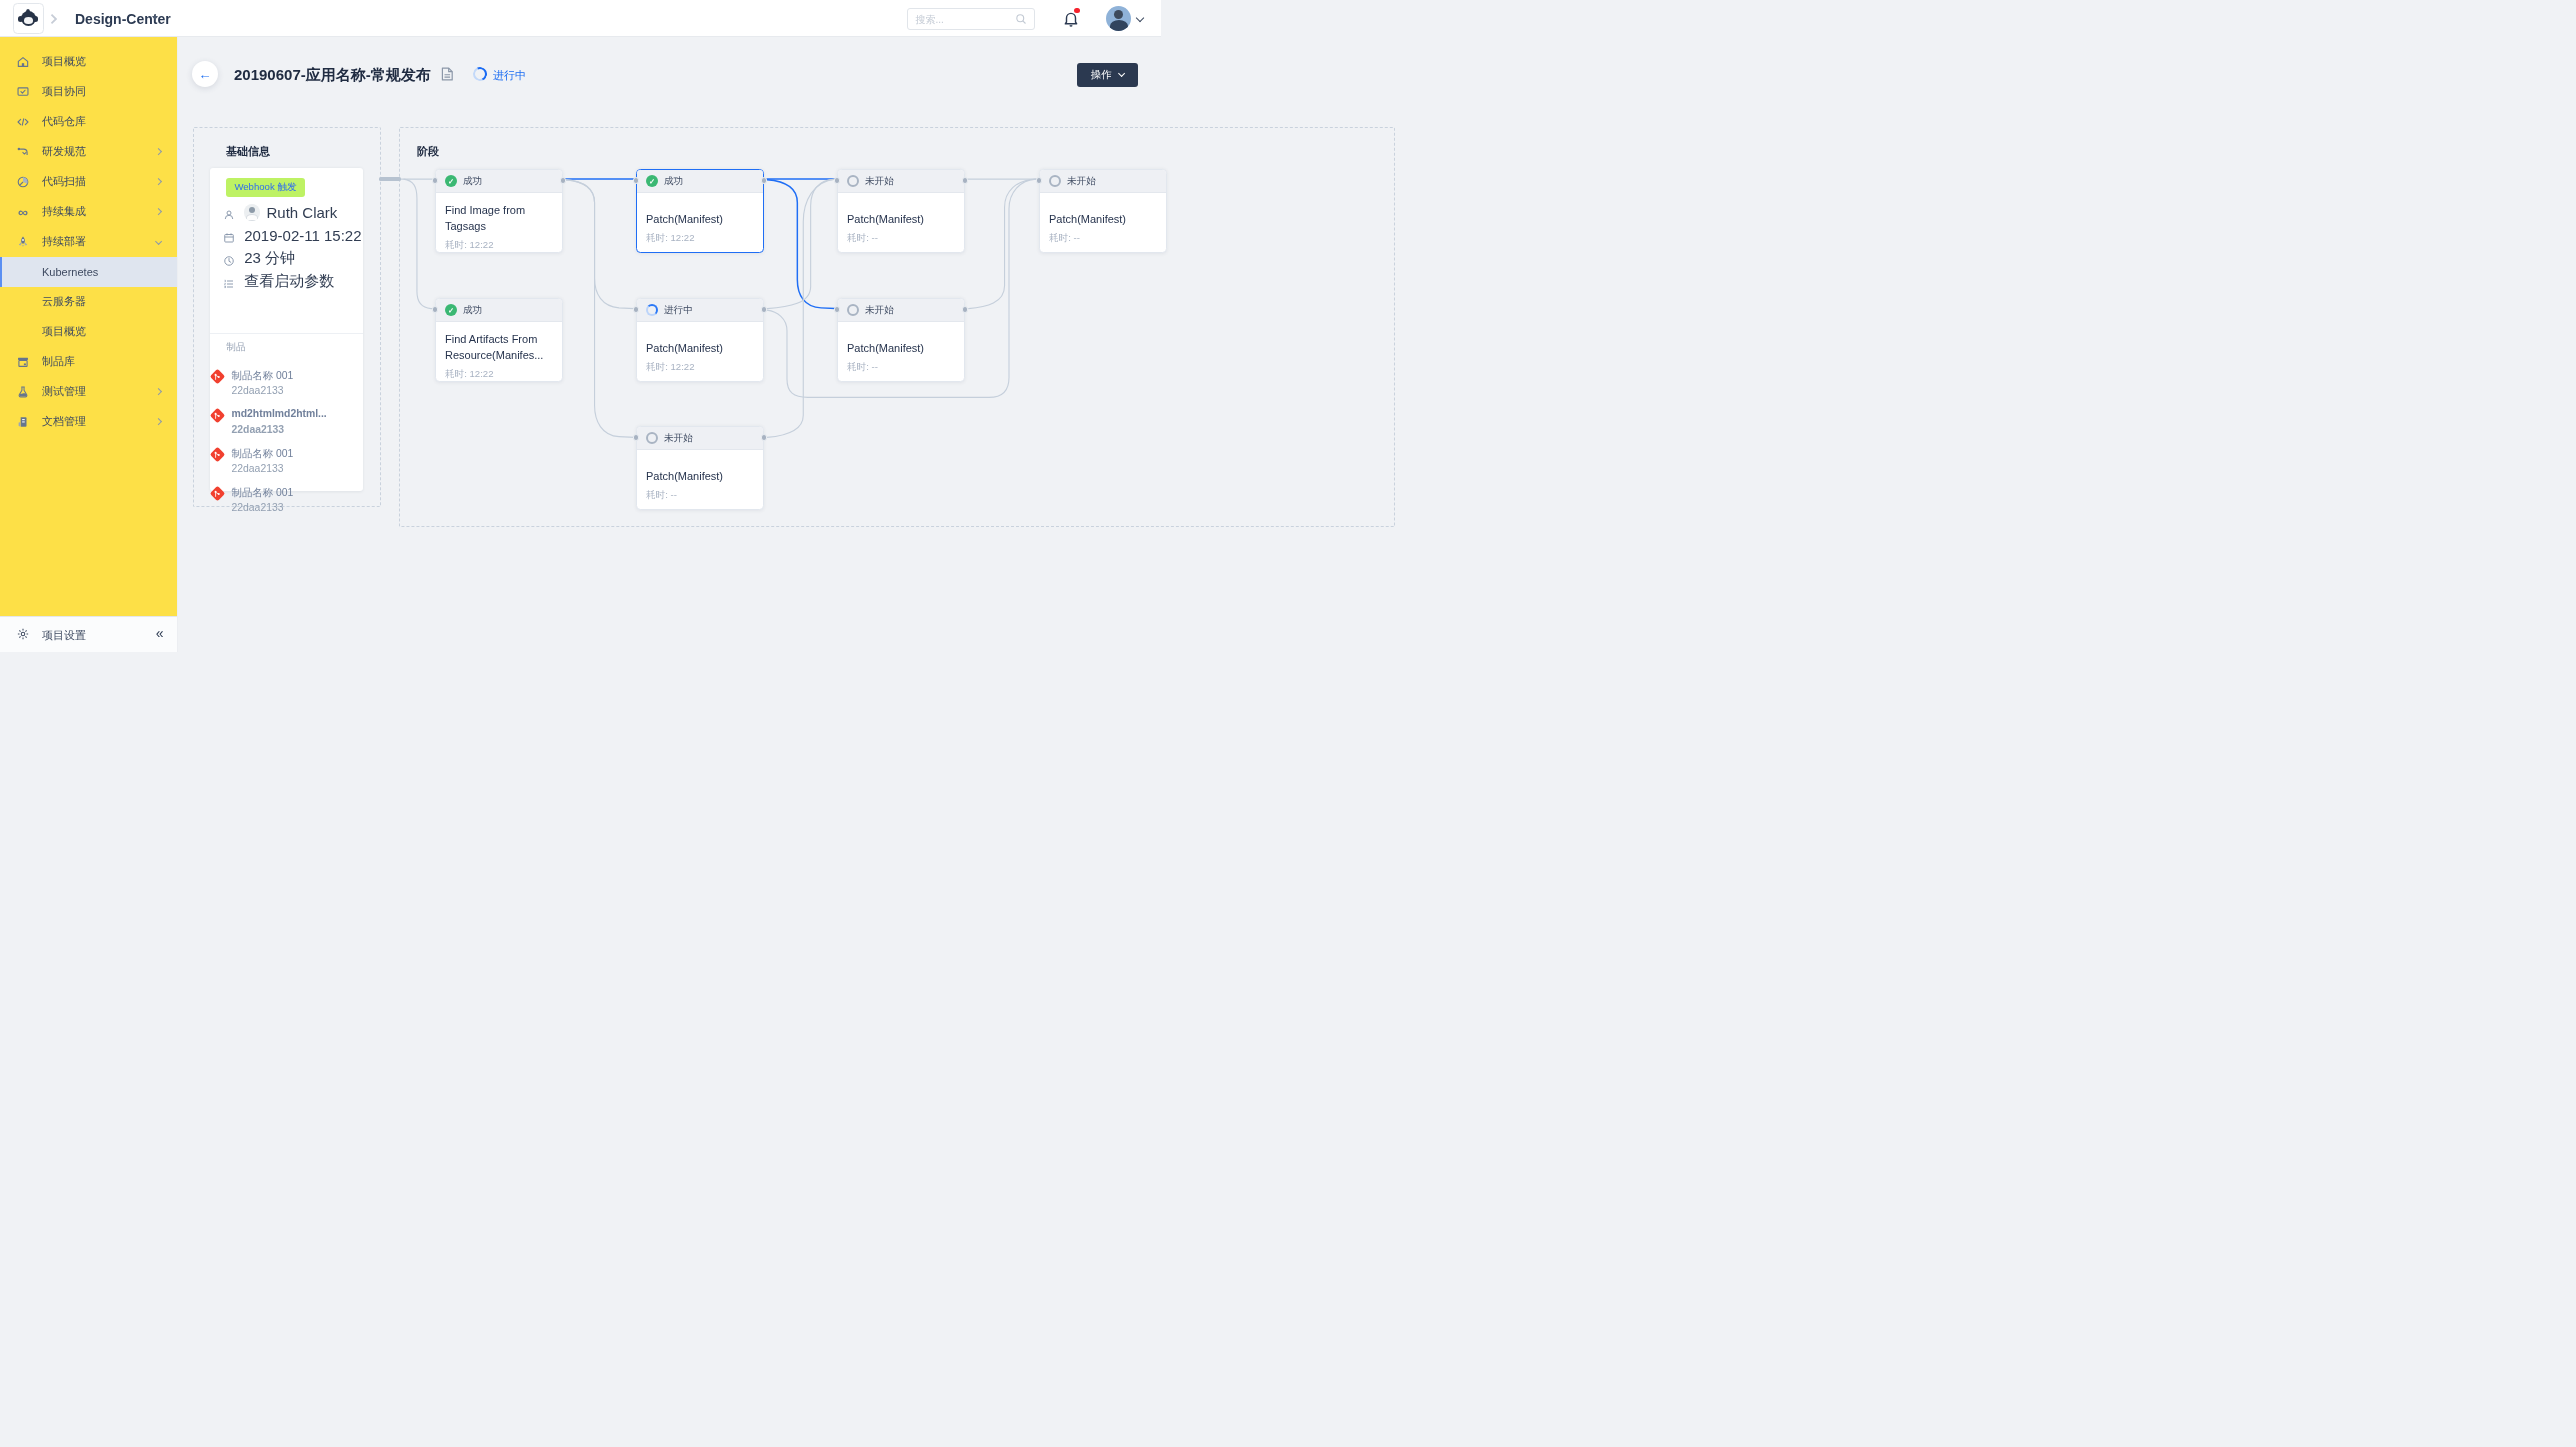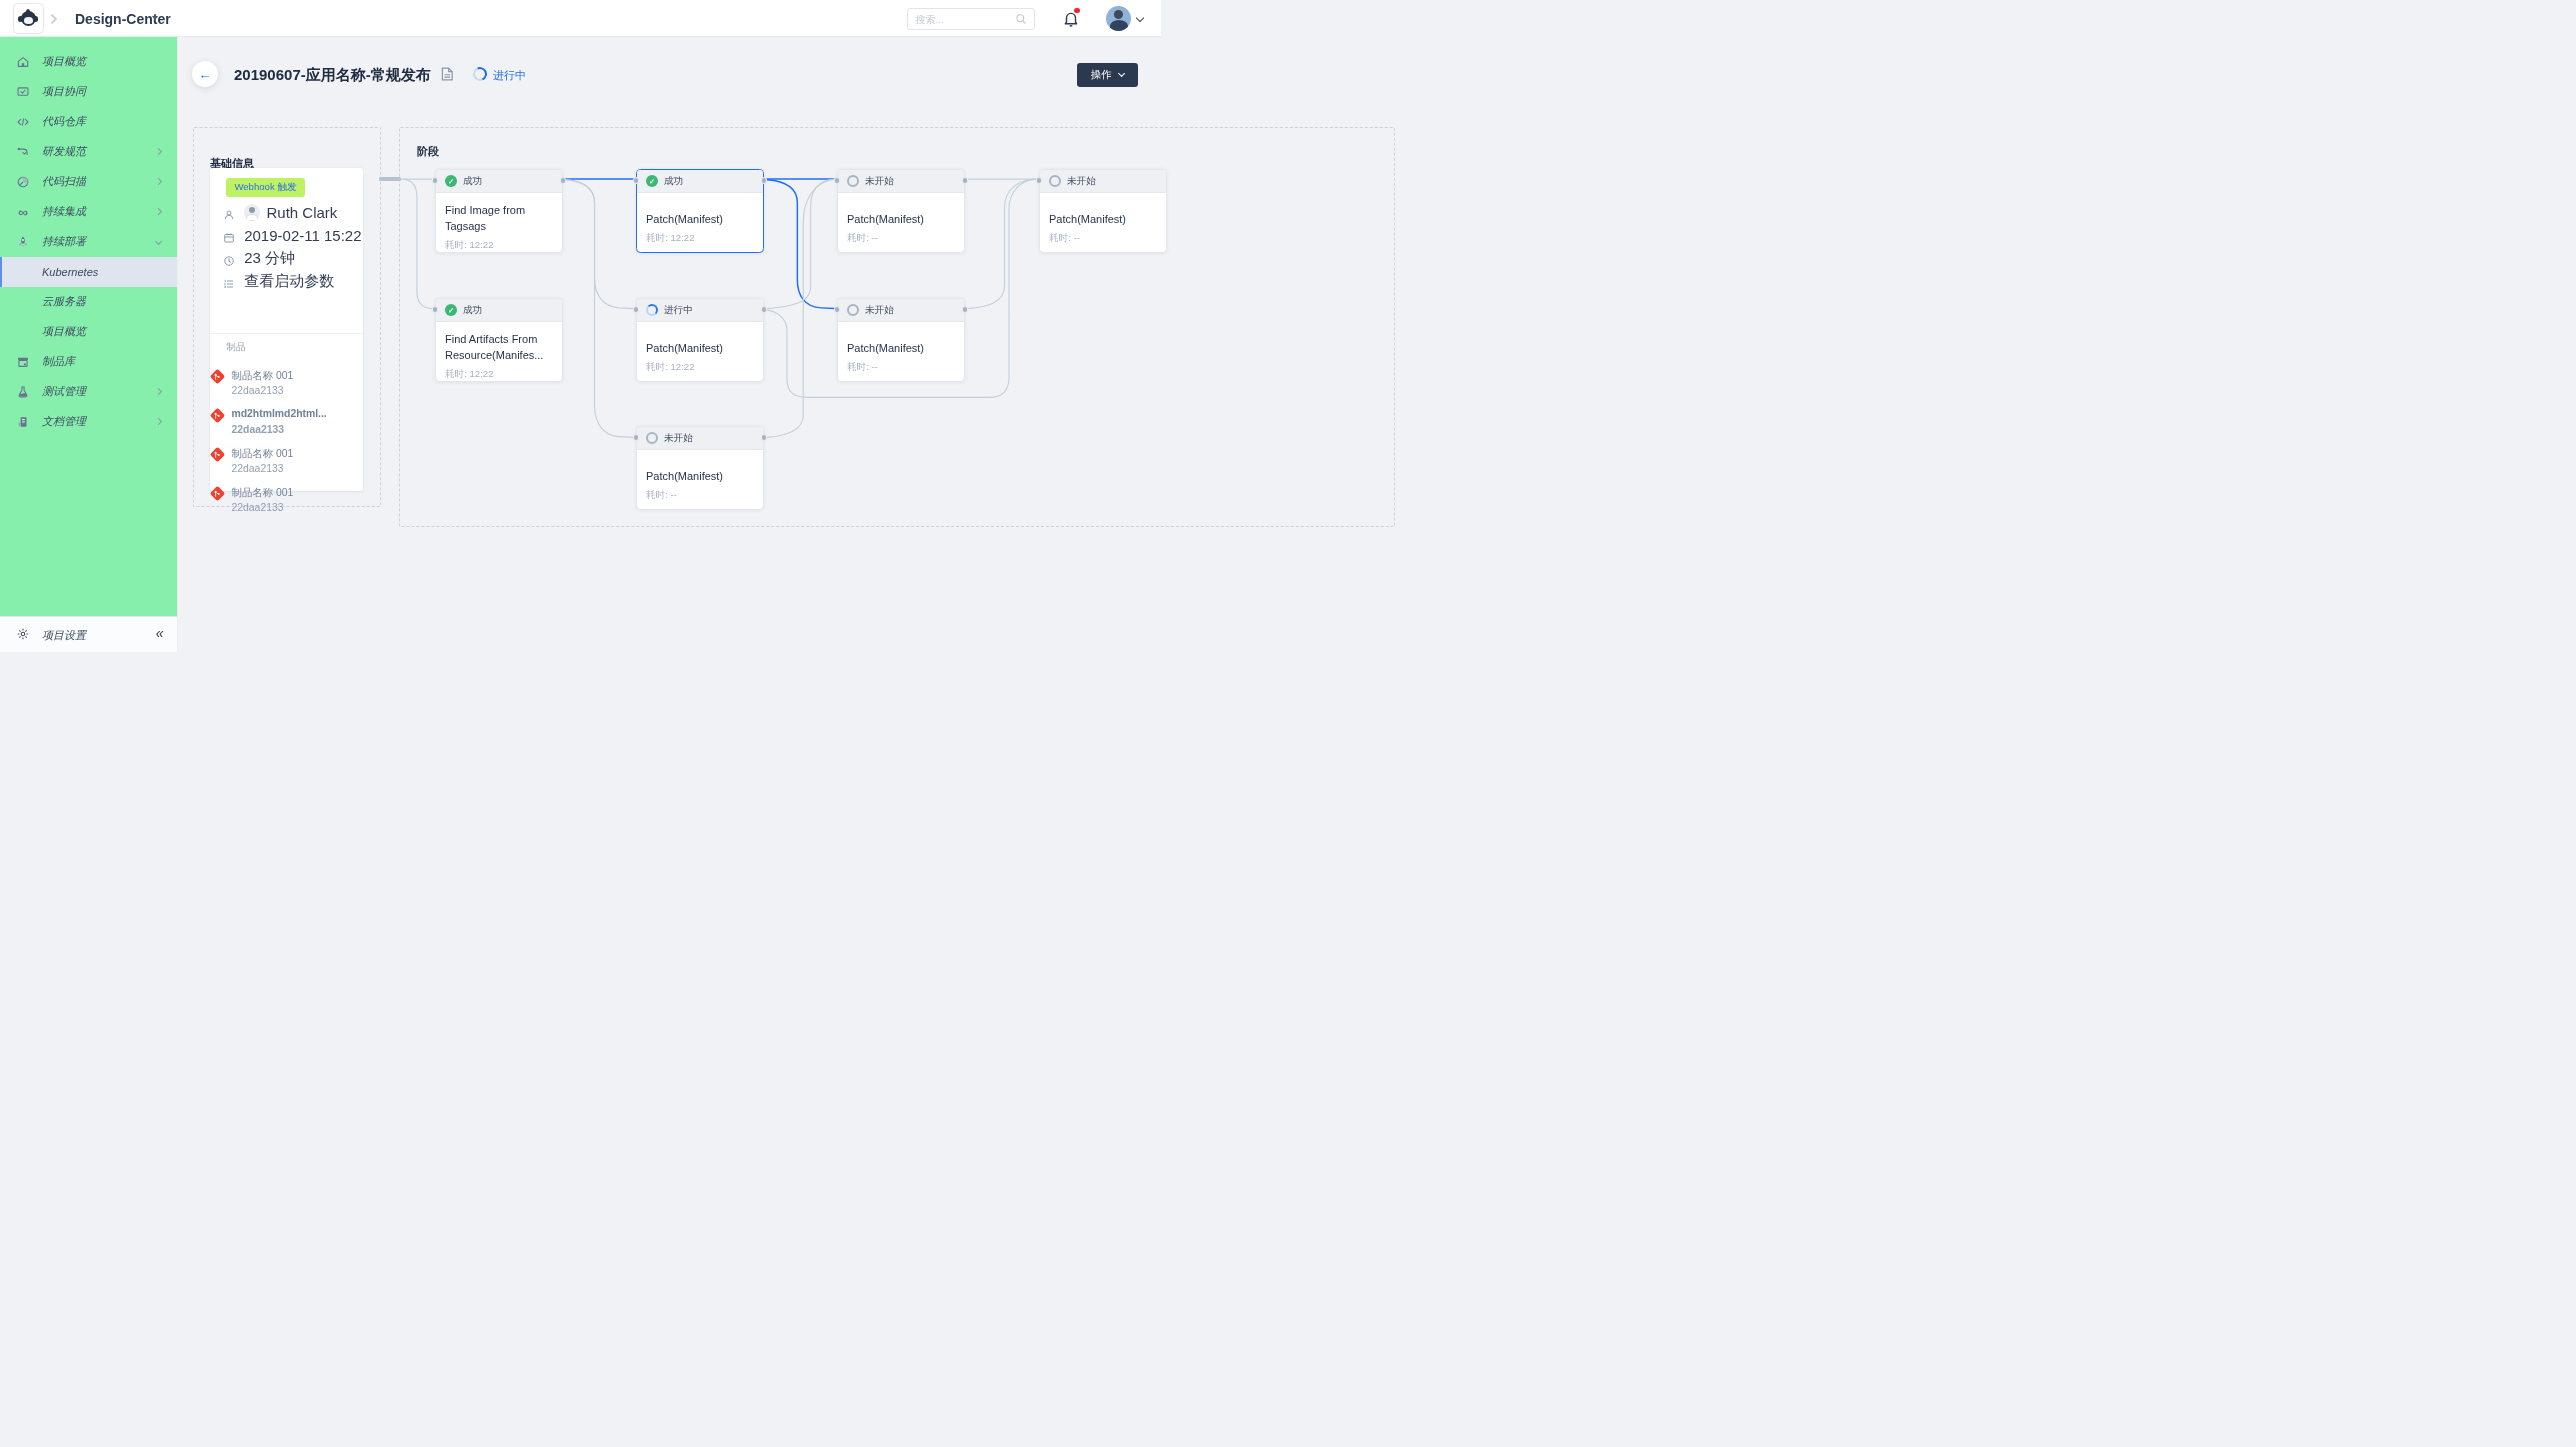--- a/index.html
+++ b/index.html
@@ -22,21 +22,21 @@
   .search-box input::placeholder { color:#c3cad4; }
   .search-glyph { position:absolute; right:6.7px; top:4.4px; }
   .bell-wrap { position:absolute; left:1062px; top:9.6px; width:19px; height:19px; cursor:pointer; }
   .bell-dot { position:absolute; right:1.5px; top:-1.5px; width:5.2px; height:5.2px; background:#f5222d; border-radius:50%; }
   .avatar { position:absolute; left:1106px; top:6px; width:25px; height:25px; border-radius:50%; background:#8fb2d8; overflow:hidden; cursor:pointer; }
   .avatar .ah { position:absolute; left:8.1px; top:4.4px; width:9px; height:9px; background:#3d4a5c; border-radius:50%; }
   .avatar .ab { position:absolute; left:3.7px; top:14px; width:18px; height:12px; background:#31445e; border-radius:50% 50% 0 0; }
   .user-caret { position:absolute; left:1137px; top:15px; width:6px; height:6px; border-right:1.5px solid #3c4a60; border-bottom:1.5px solid #3c4a60; transform:rotate(45deg); cursor:pointer; }
 
   
-  .sidebar { position:absolute; left:0; top:37px; width:178px; height:615px; background:#86efac; border-right:0.7px solid #eceef2; z-index:40;font-style:italic; }
+  .sidebar { position:absolute; left:0; top:37px; width:178px; height:615px; background:#fde047; border-right:0.7px solid #eceef2; z-index:40; }
   .nav-list { position:absolute; top:9.6px; left:0; width:100%; }
   .nav-item { position:relative; height:30px; display:flex; align-items:center; cursor:pointer; }
   .nav-item .nicon { position:absolute; left:15.5px; width:15px; height:15px; display:flex; align-items:center; justify-content:center; color:#66758d; }
   .nav-item .nlabel { position:absolute; left:42px; font-size:11px; color:#3e4a61; }
   .nav-item .chev { position:absolute; right:16.3px; width:5.2px; height:5.2px; border-right:1.3px solid #8b98ab; border-bottom:1.3px solid #8b98ab; }
   .chev.right { transform:rotate(-45deg); }
   .chev.down { transform:rotate(45deg); }
   .nav-item.selected { background:#dfe5ef; }
   .nav-item.selected::before { content:""; position:absolute; left:0; top:0; width:2.2px; height:100%; background:#5b8ff2; }
   .infinity { font-size:14px; font-weight:bold; color:#66758d; line-height:1; }
@@ -279,21 +279,21 @@
       </svg>
   </span>
   <div class="run-spinner"></div>
   <div class="run-status">进行中</div>
   <div class="action-btn">
     <span>操作</span>
     <span class="wchev"></span>
   </div>
 
   <div class="dashed-panel panel-info"></div>
-  <div class="panel-label" style="left:32px; top:107px;margin-top:12px;">基础信息</div>
+  <div class="panel-label" style="left:48px; top:107px;">基础信息</div>
   <div class="info-card">
     <div class="wh-badge">Webhook 触发</div>
     <div class="info-row" style="top:36px;">
       <span class="iicon"><svg width="12" height="12" viewBox="0 0 24 24">
             <circle cx="12" cy="8" r="4" stroke="#8796ab" stroke-width="1.9" fill="none"></circle>
             <path d="M4.5 20 a7.5 7.5 0 0 1 15 0" stroke="#8796ab" stroke-width="1.9" fill="none"></path>
           </svg></span>
       <span class="mini-avatar">
           <span class="ah"></span>
           <span class="ab"></span>

